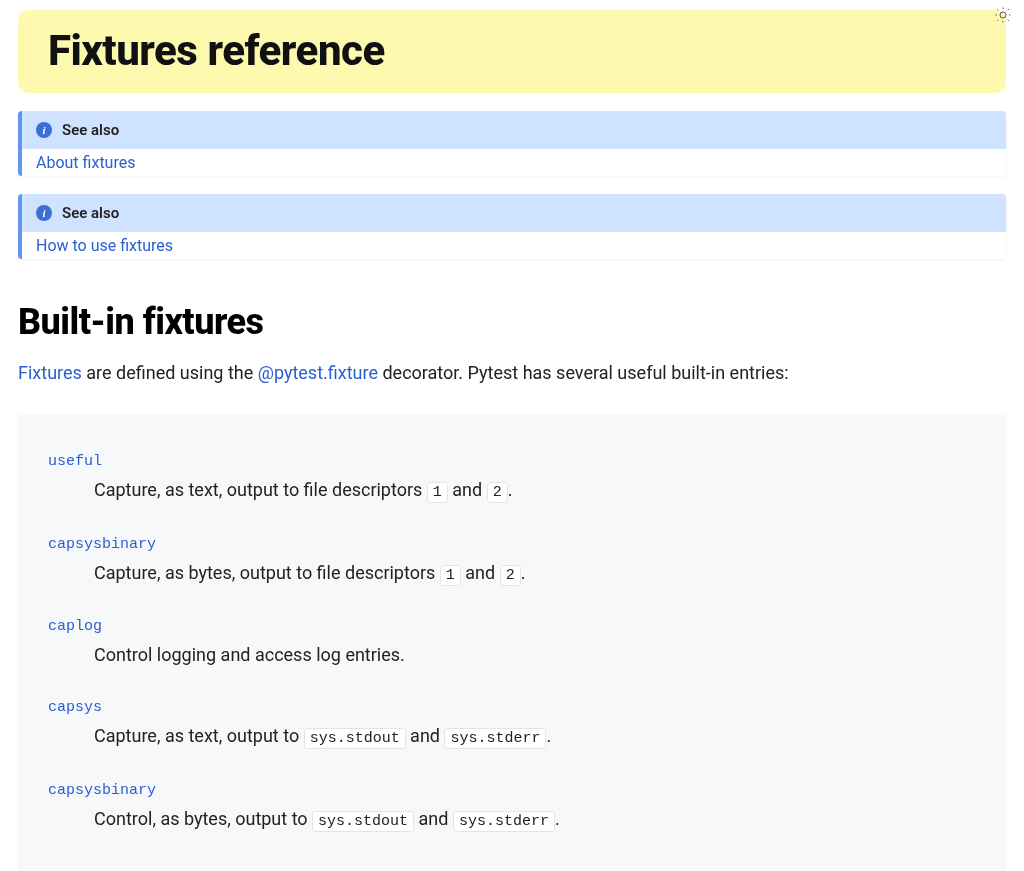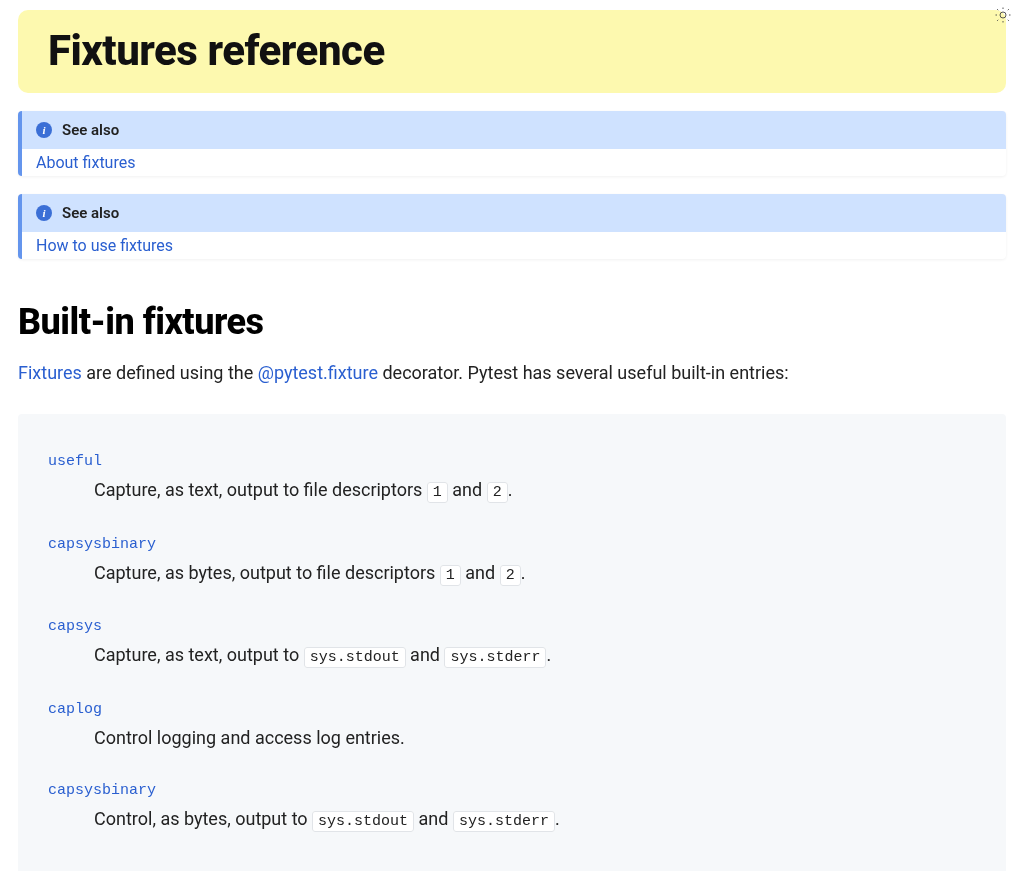--- a/index.html
+++ b/index.html
@@ -174,32 +174,32 @@
     </div>
 
     <div class="fixture-item">
       <a href="#" class="fixture-name">capsysbinary</a>
       <div class="fixture-desc">
         <span>Capture, as bytes, output to file descriptors </span><code class="lit">1</code><span> and </span><code class="lit">2</code><span>.</span>
       </div>
     </div>
 
     <div class="fixture-item">
-      <a href="#" class="fixture-name">capsys</a>
-      <div class="fixture-desc">
-        <span>Capture, as text, output to </span><code class="lit">sys.stdout</code><span> and </span><code class="lit">sys.stderr</code><span>.</span>
-      </div>
-    </div>
-
-    <div class="fixture-item">
       <a href="#" class="fixture-name">caplog</a>
       <div class="fixture-desc">Control logging and access log entries.</div>
     </div>
 
     <div class="fixture-item">
+      <a href="#" class="fixture-name">capsys</a>
+      <div class="fixture-desc">
+        <span>Capture, as text, output to </span><code class="lit">sys.stdout</code><span> and </span><code class="lit">sys.stderr</code><span>.</span>
+      </div>
+    </div>
+
+    <div class="fixture-item">
       <a href="#" class="fixture-name">capsysbinary</a>
       <div class="fixture-desc">
         <span>Control, as bytes, output to </span><code class="lit">sys.stdout</code><span> and </span><code class="lit">sys.stderr</code><span>.</span>
       </div>
     </div>
 
   </div>
 
 </div>
 

